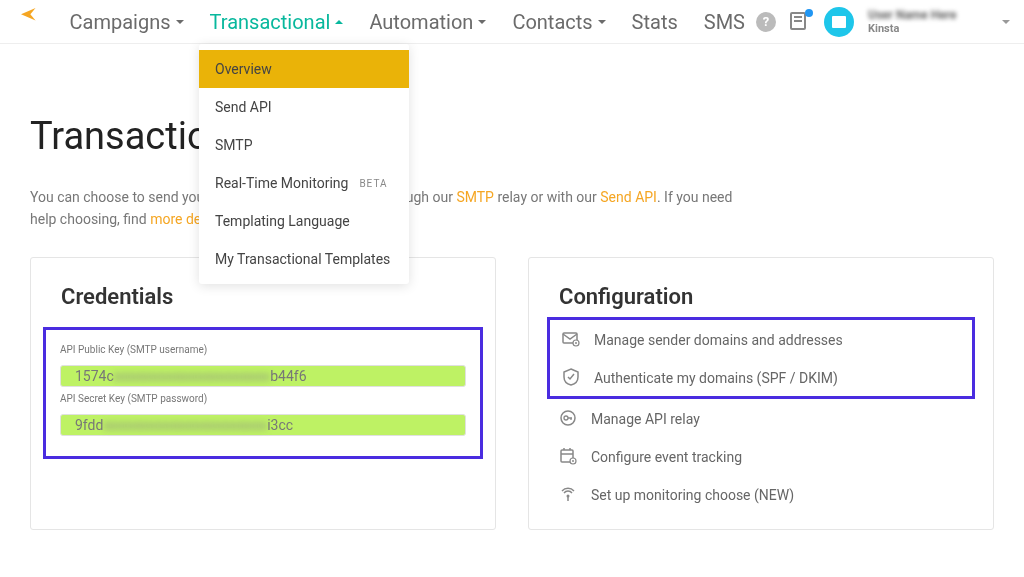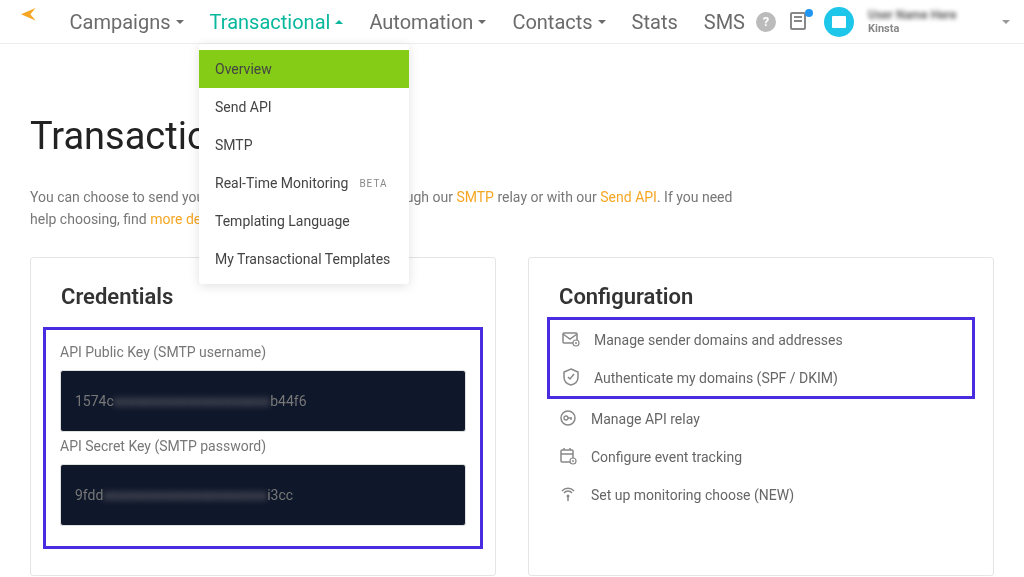--- a/index.html
+++ b/index.html
@@ -172,32 +172,32 @@
       margin-bottom: 18px;
     }
     .highlight-box {
       border: 3px solid #4a2ce0;
       padding: 10px 14px 14px 14px;
       margin-left: -18px;
       margin-right: -18px;
     }
     .field-block { margin-bottom: 6px; }
     .field-label {
-      font-size: 14px;
+      font-size: 10px;
       color: #777;
       margin-bottom: 10px;
       margin-top: 4px;
     }
     .field-input {
       border: 1px solid #e0e0e0;
       border-radius: 3px;
-      padding: 22px 14px;
+      padding: 2px 14px;
       font-size: 14px;
       color: #777;
-      background: #0f172a;
+      background: #bef264;
       width: 100%;
       position: relative;
     }
     .field-input .prefix { }
     .field-input .blurred {
       filter: blur(3px);
       color: #888;
       letter-spacing: 0.5px;
     }
     .field-input .suffix { }
@@ -242,21 +242,21 @@
     .dropdown-item {
       padding: 11px 16px;
       font-size: 14px;
       color: #444;
       cursor: pointer;
       display: flex;
       align-items: center;
       gap: 8px;
     }
     .dropdown-item.active {
-      background: #84cc16;
+      background: #eab308;
     }
     .beta {
       font-size: 10px;
       color: #888;
       letter-spacing: 1px;
       padding: 1px 3px;
     }
     svg { display: block; }
   </style>
 </head>

